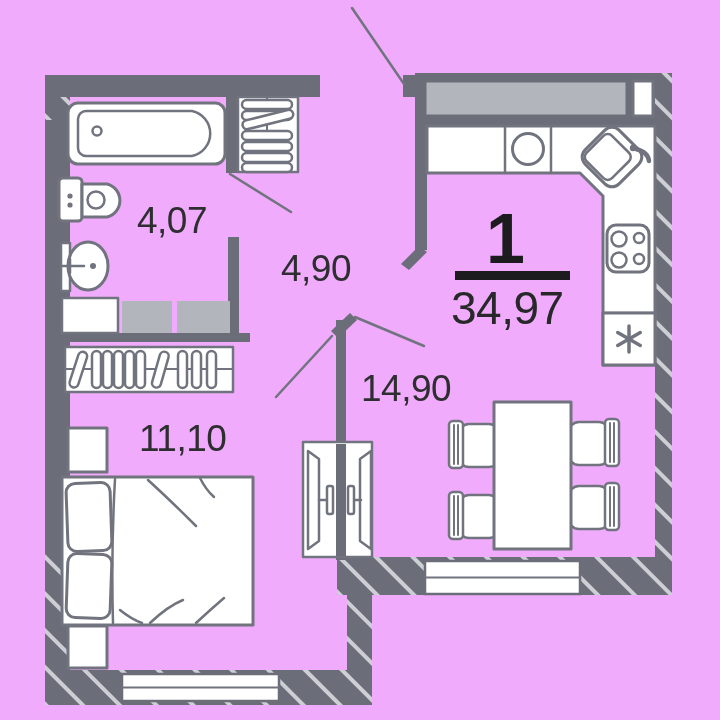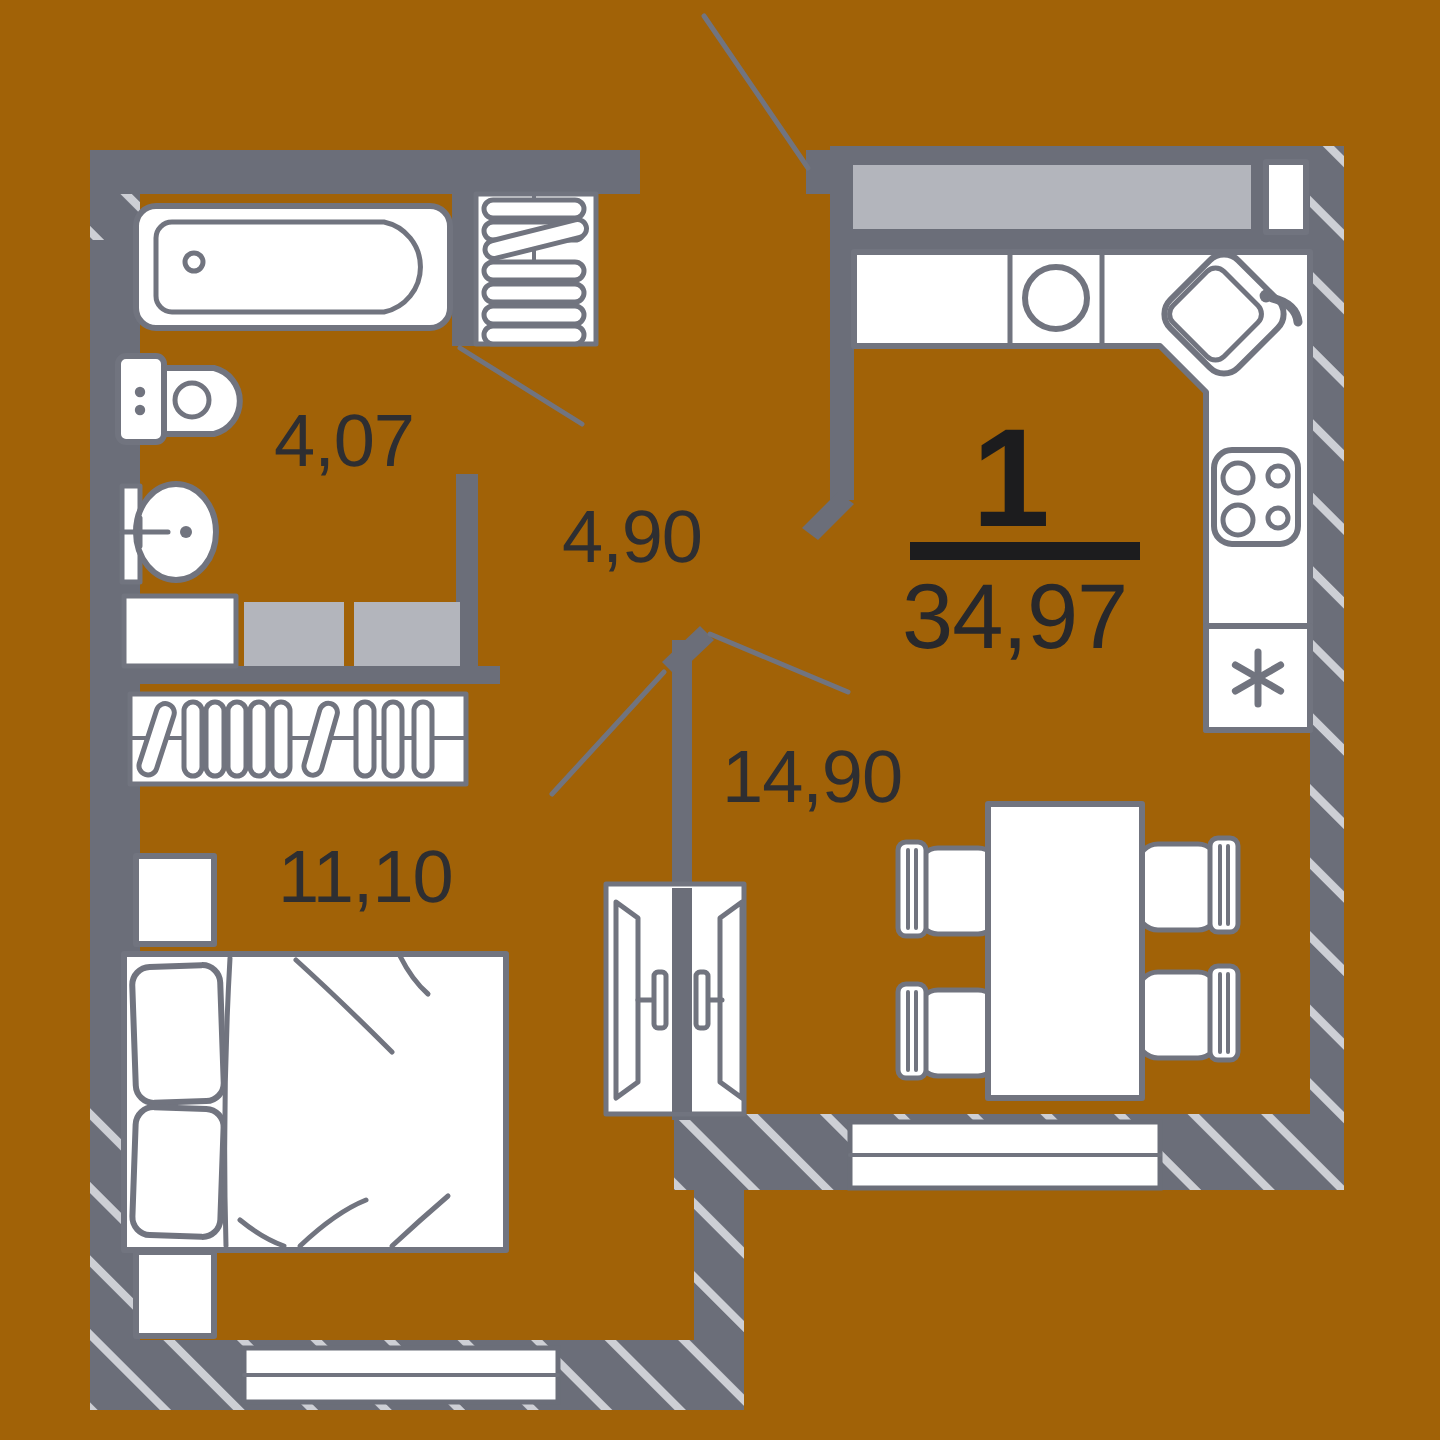--- a/index.html
+++ b/index.html
@@ -1,16 +1,16 @@
 <!DOCTYPE html>
 <html><head>
 <meta charset="utf-8">
 <style>
   html,body{margin:0;padding:0;background:#ffffff;}
-  .stage{position:relative;width:720px;height:720px;background:#a16207;overflow:hidden;
+  .stage{position:relative;width:720px;height:720px;background:#f0abfc;overflow:hidden;
          font-family:"Liberation Sans", sans-serif;}
   svg{display:block;}
   .wall{fill:#6b6e79;}
   .hatch{fill:url(#hatchpat);}
   .furn{fill:#ffffff;stroke:#71747f;stroke-width:3;stroke-linejoin:round;stroke-linecap:round;}
   .furn2{fill:#ffffff;stroke:#71747f;stroke-width:2.5;stroke-linejoin:round;stroke-linecap:round;}
   .lineonly{fill:none;stroke:#71747f;stroke-width:2.5;stroke-linecap:round;}
   .thin{fill:none;stroke:#71747f;stroke-width:2;stroke-linecap:round;}
   .swing{fill:none;stroke:#71747f;stroke-width:2.5;stroke-linecap:round;}
   .grayfill{fill:#b3b5bc;stroke:#6b6e79;stroke-width:3;}

